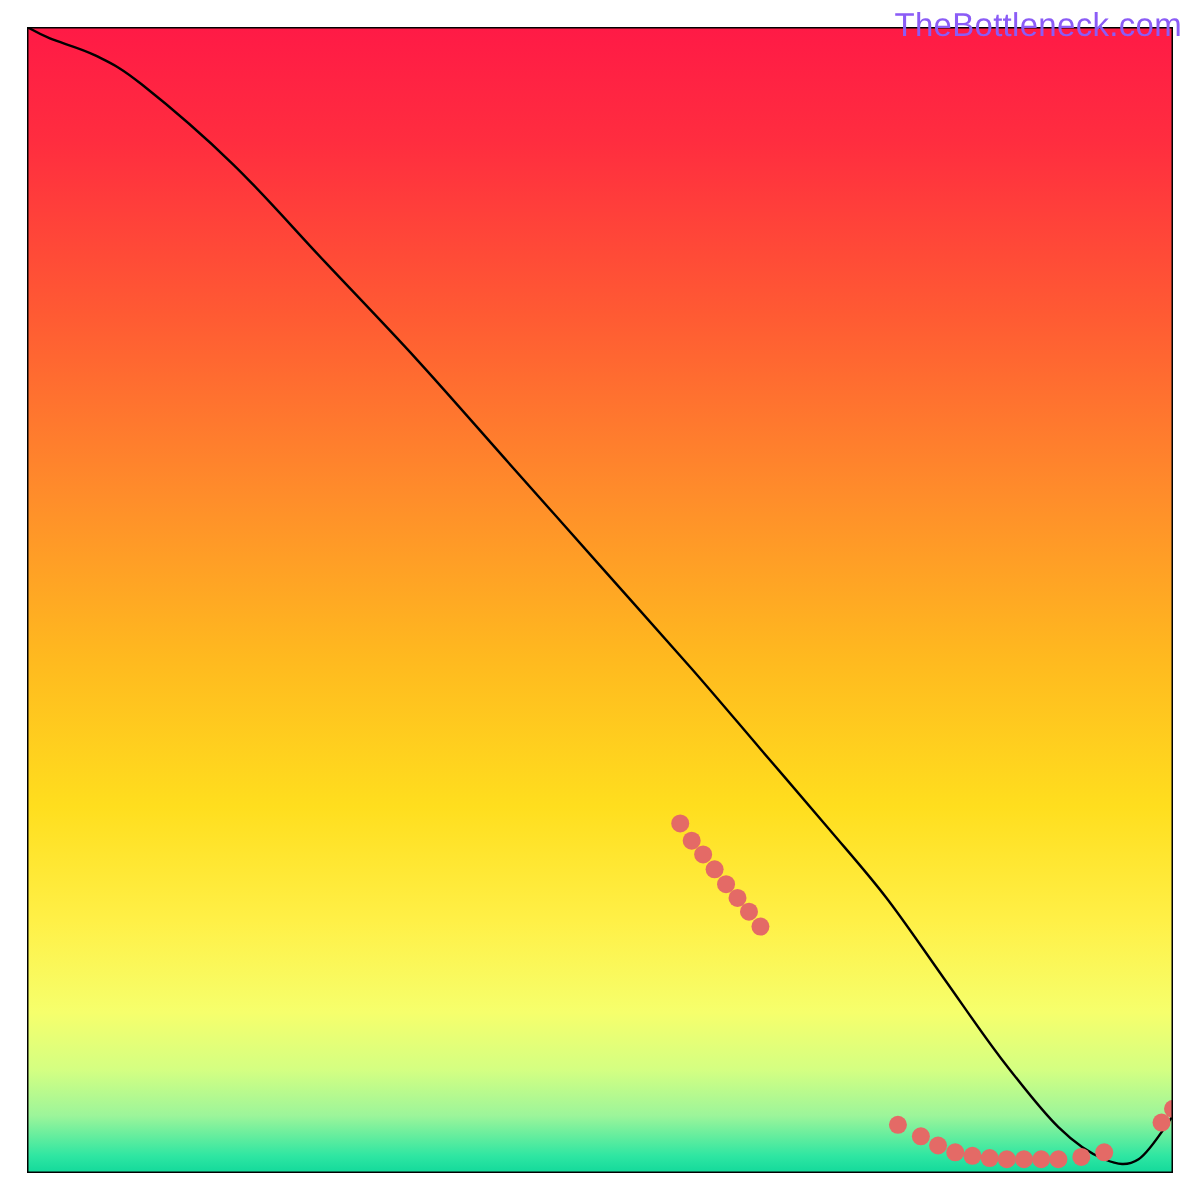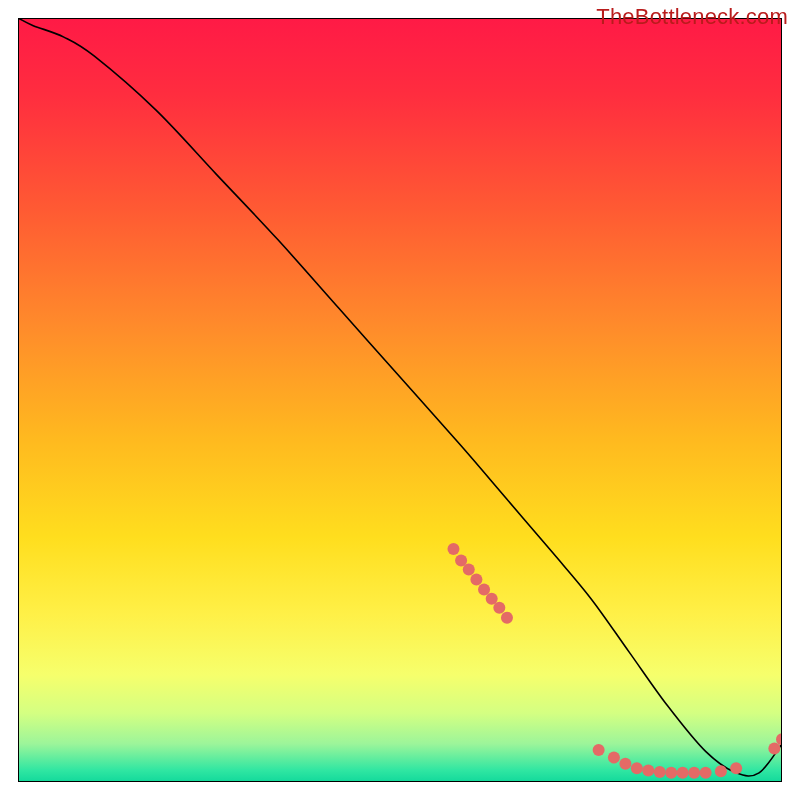--- a/index.html
+++ b/index.html
@@ -15,21 +15,21 @@
     position: relative;
     width: 800px;
     height: 800px;
   }
   .watermark {
     position: absolute;
     top: 4px;
     right: 12px;
     font-size: 22px;
     font-weight: 500;
-    color: #b91c1c;
+    color: #8b5cf6;
     letter-spacing: 0.2px;
     z-index: 3;
   }
   .border {
     position: absolute;
     left: 18px;
     top: 18px;
     right: 18px;
     bottom: 18px;
     border: 1.5px solid #000;

